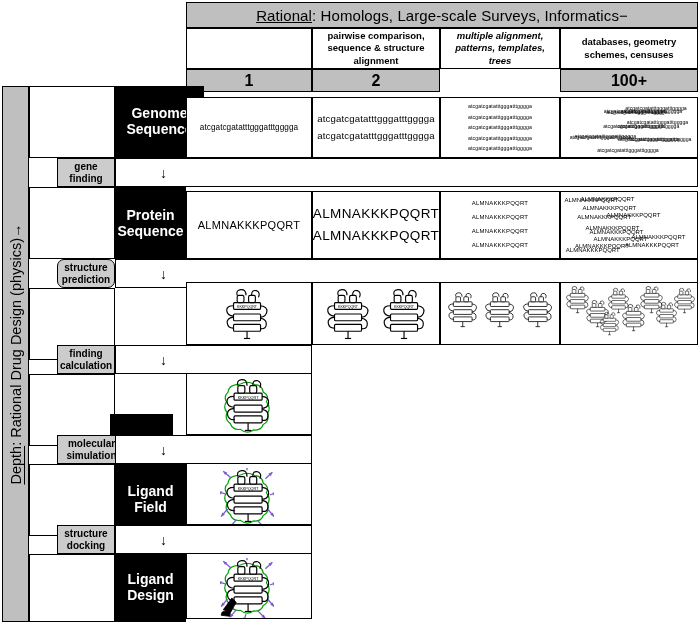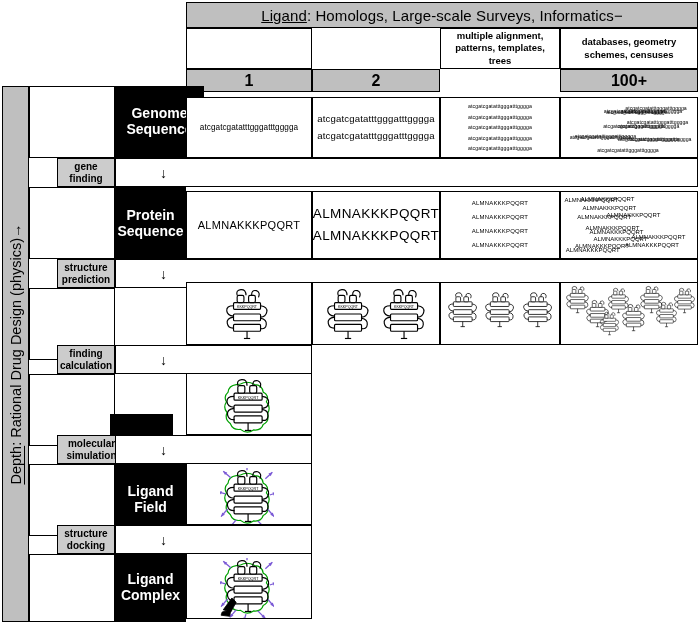--- a/index.html
+++ b/index.html
@@ -45,25 +45,26 @@
 
   .molwrap{position:relative;width:100%;height:100%;}
   .molwrap svg{position:absolute;}
 </style>
 </head>
 <body>
 
 <div id="root">
 
   <div class="cell grey" id="breadth-bar" style="left:186px;top:2px;width:512px;height:26px;">
-    <div id="breadth-title"><span class="u">Ligand</span><span>: Homologs, Large-scale Surveys, Informatics−</span></div>
+    <div id="breadth-title"><span class="u">Rational</span><span>: Homologs, Large-scale Surveys, Informatics−</span></div>
   </div>
 
   <div class="cell colhead" style="left:186px;top:28px;width:126px;height:41px;"></div>
-  <div class="cell colhead" style="left:440px;top:28px;width:120px;height:41px;">multiple alignment, patterns, templates, trees</div>
+  <div class="cell colhead" style="left:312px;top:28px;width:128px;height:41px;">pairwise comparison, sequence &amp; structure alignment</div>
+  <div class="cell colhead" style="left:440px;top:28px;width:120px;height:41px;font-style:italic;">multiple alignment, patterns, templates, trees</div>
   <div class="cell colhead" style="left:560px;top:28px;width:138px;height:41px;">databases, geometry schemes, censuses</div>
 
   <div class="cell grey colnum" style="left:186px;top:69px;width:126px;height:23px;">1</div>
   <div class="cell grey colnum" style="left:312px;top:69px;width:128px;height:23px;">2</div>
   <div class="cell grey colnum" style="left:560px;top:69px;width:138px;height:23px;">100+</div>
 
   <div id="depth-spine">
     <div id="depth-label"><span class="u">Depth</span><span>: Rational Drug Design (physics)→</span></div>
   </div>
 
@@ -143,21 +144,21 @@
         <span class="sc-prot" style="left: 47.0122%; top: 75.9953%;">ALMNAKKKPQQRT</span>
         <span class="sc-prot" style="left: 15.7202%; top: 19.5115%;">ALMNAKKKPQQRT</span>
         <span class="sc-prot" style="left: 51.7673%; top: 63.7641%;">ALMNAKKKPQQRT</span>
         <span class="sc-prot" style="left: 2.48203%; top: 8.26514%;">ALMNAKKKPQQRT</span>
         <span class="sc-prot" style="left: 14.3882%; top: 6.17245%;">ALMNAKKKPQQRT</span>
         <span class="sc-prot" style="left: 23.9387%; top: 66.806%;">ALMNAKKKPQQRT</span>
         <span class="sc-prot" style="left: 20.9795%; top: 56.5697%;">ALMNAKKKPQQRT</span>
       </div>
   </div>
 
-  <div class="cell lgrey stagelbl" style="left:57px;top:259px;width:58px;height:29px;">structure prediction</div>
+  <div class="cell lgrey stagelbl" style="left:57px;top:259px;width:58px;height:29px;border-radius:7px;">structure prediction</div>
   <div class="cell arrowcell" style="left:115px;top:259px;width:583px;height:29px;">
     <span class="arrowglyph">↓</span>
   </div>
 
   <div class="cell" style="left:29px;top:288px;width:86px;height:72px;"></div>
 
   <div class="cell" style="left:186px;top:282px;width:126px;height:63px;">
     <div class="molwrap" id="s1">
         <div style="position: absolute; left: 33px; top: 4px;">
           <svg width="52" height="59.8" viewBox="0 0 100 115">
@@ -560,21 +561,21 @@
         </div>
       </div>
   </div>
 
   <div class="cell lgrey stagelbl" style="left:57px;top:525px;width:58px;height:29px;">structure docking</div>
   <div class="cell arrowcell" style="left:115px;top:525px;width:197px;height:29px;">
     <span class="arrowglyph">↓</span>
   </div>
 
   <div class="cell" style="left:29px;top:554px;width:86px;height:68px;"></div>
-  <div class="cell black" style="left:115px;top:554px;width:71px;height:68px;">Ligand Complex</div>
+  <div class="cell black" style="left:115px;top:554px;width:71px;height:68px;">Ligand Design</div>
   <div class="cell" style="left:186px;top:553px;width:126px;height:66px;">
     <div class="molwrap" id="lg1">
         <div style="position: absolute; left: 33px; top: 4px;">
           <svg width="54" height="62.099999999999994" viewBox="0 0 100 115">
             <path d="M30 14 Q16 16 15 28 Q6 36 12 46 Q5 56 13 66 Q8 78 19 86 Q24 99 38 97 Q50 107 62 98 Q76 100 80 88 Q92 82 88 68 Q95 56 86 46 Q92 34 80 28 Q78 14 64 14 Q50 6 38 13 Z" fill="none" stroke="#00a000" stroke-width="2.2"></path>
             <line x1="50" y1="4" x2="50" y2="-8" stroke="#7b5ad6" stroke-width="2.4"></line>
             <polygon points="50,-8 53.2,-1 46.8,-1" fill="#7b5ad6"></polygon>
             <line x1="20" y1="18" x2="6" y2="6" stroke="#7b5ad6" stroke-width="2.4"></line>
             <polygon points="6,6 13.397328611616174,8.12591848662283 9.232263821497977,12.98516074176073" fill="#7b5ad6"></polygon>
             <line x1="84" y1="20" x2="97" y2="8" stroke="#7b5ad6" stroke-width="2.4"></line>

